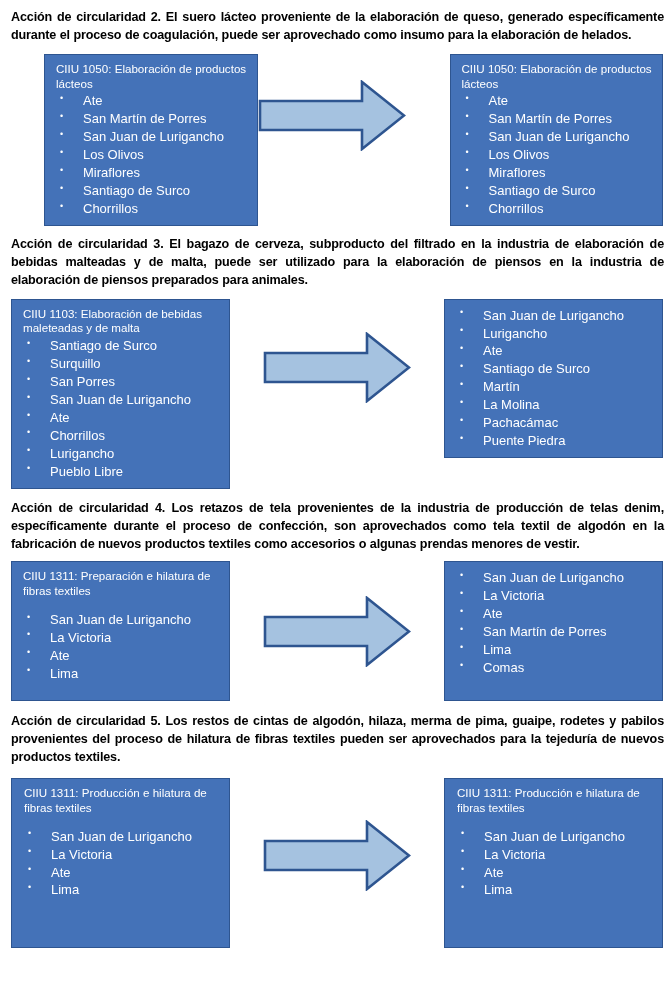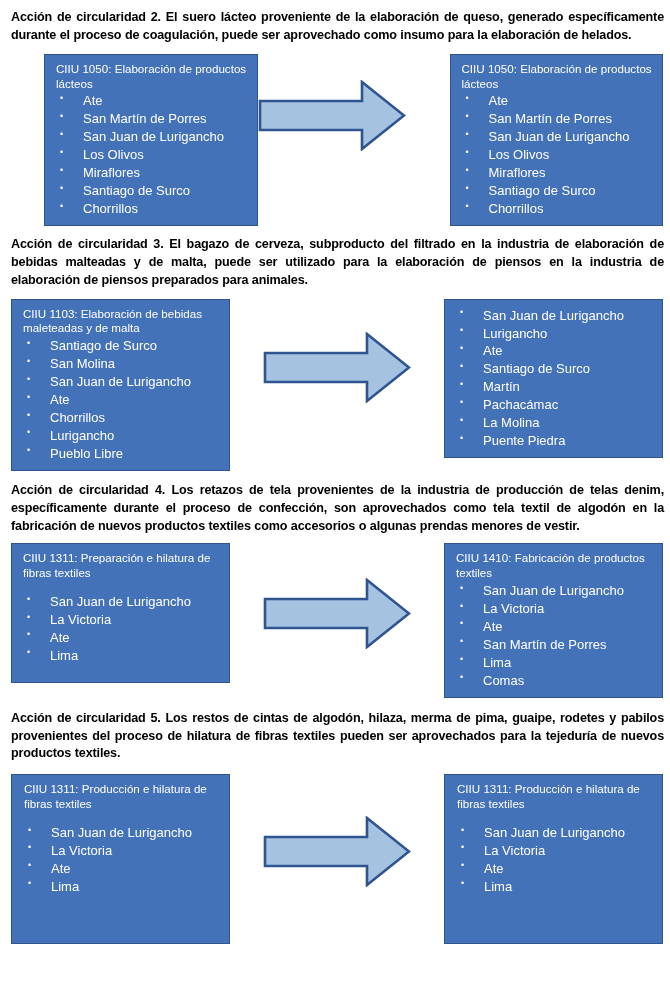--- a/index.html
+++ b/index.html
@@ -162,42 +162,43 @@
     </div>
   </div>
 
   <div class="section" id="sec3">
     <p class="caption"><span class="lead">Acción de circularidad 3.</span><span> El bagazo de cerveza, subproducto del filtrado en la industria de elaboración de bebidas malteadas y de malta, puede ser utilizado para la elaboración de piensos en la industria de elaboración de piensos preparados para animales.</span></p>
     <div class="row">
       <div class="box box-left">
         <div class="box-title">CIIU 1103: Elaboración de bebidas maleteadas y de malta</div>
         <ul class="bullets">
           <li>Santiago de Surco</li>
-          <li>San Molina</li>
+          <li>Surquillo</li>
+          <li>San Porres</li>
           <li>San Juan de Lurigancho</li>
           <li>Ate</li>
           <li>Chorrillos</li>
           <li>Lurigancho</li>
           <li>Pueblo Libre</li>
         </ul>
       </div>
       <div class="arrow-cell">
         <svg class="arrow" width="148" height="71" viewBox="0 0 148 71" xmlns="http://www.w3.org/2000/svg">
           <polygon points="2,21 104,21 104,2 146,35.5 104,69 104,50 2,50" fill="#a5c2e0" stroke="#2e5590" stroke-width="2.6" stroke-linejoin="miter"></polygon>
         </svg>
       </div>
       <div class="box box-right">
         <ul class="bullets">
           <li>San Juan de Lurigancho</li>
           <li>Lurigancho</li>
           <li>Ate</li>
           <li>Santiago de Surco</li>
           <li>Martín</li>
+          <li>La Molina</li>
           <li>Pachacámac</li>
-          <li>La Molina</li>
           <li>Puente Piedra</li>
         </ul>
       </div>
     </div>
   </div>
 
   <div class="section" id="sec4">
     <p class="caption"><span class="lead">Acción de circularidad 4.</span><span> Los retazos de tela provenientes de la industria de producción de telas denim, específicamente durante el proceso de confección, son aprovechados como tela textil de algodón en la fabricación de nuevos productos textiles como accesorios o algunas prendas menores de vestir.</span></p>
     <div class="row">
       <div class="box box-left">
@@ -209,21 +210,20 @@
           <li>Ate</li>
           <li>Lima</li>
         </ul>
       </div>
       <div class="arrow-cell">
         <svg class="arrow" width="148" height="71" viewBox="0 0 148 71" xmlns="http://www.w3.org/2000/svg">
           <polygon points="2,21 104,21 104,2 146,35.5 104,69 104,50 2,50" fill="#a5c2e0" stroke="#2e5590" stroke-width="2.6" stroke-linejoin="miter"></polygon>
         </svg>
       </div>
       <div class="box box-right">
-        <div class="box-title">CIIU 1410:  Fabricación de productos textiles</div>
         <ul class="bullets">
           <li>San Juan de Lurigancho</li>
           <li>La Victoria</li>
           <li>Ate</li>
           <li>San Martín de Porres</li>
           <li>Lima</li>
           <li>Comas</li>
         </ul>
       </div>
     </div>

